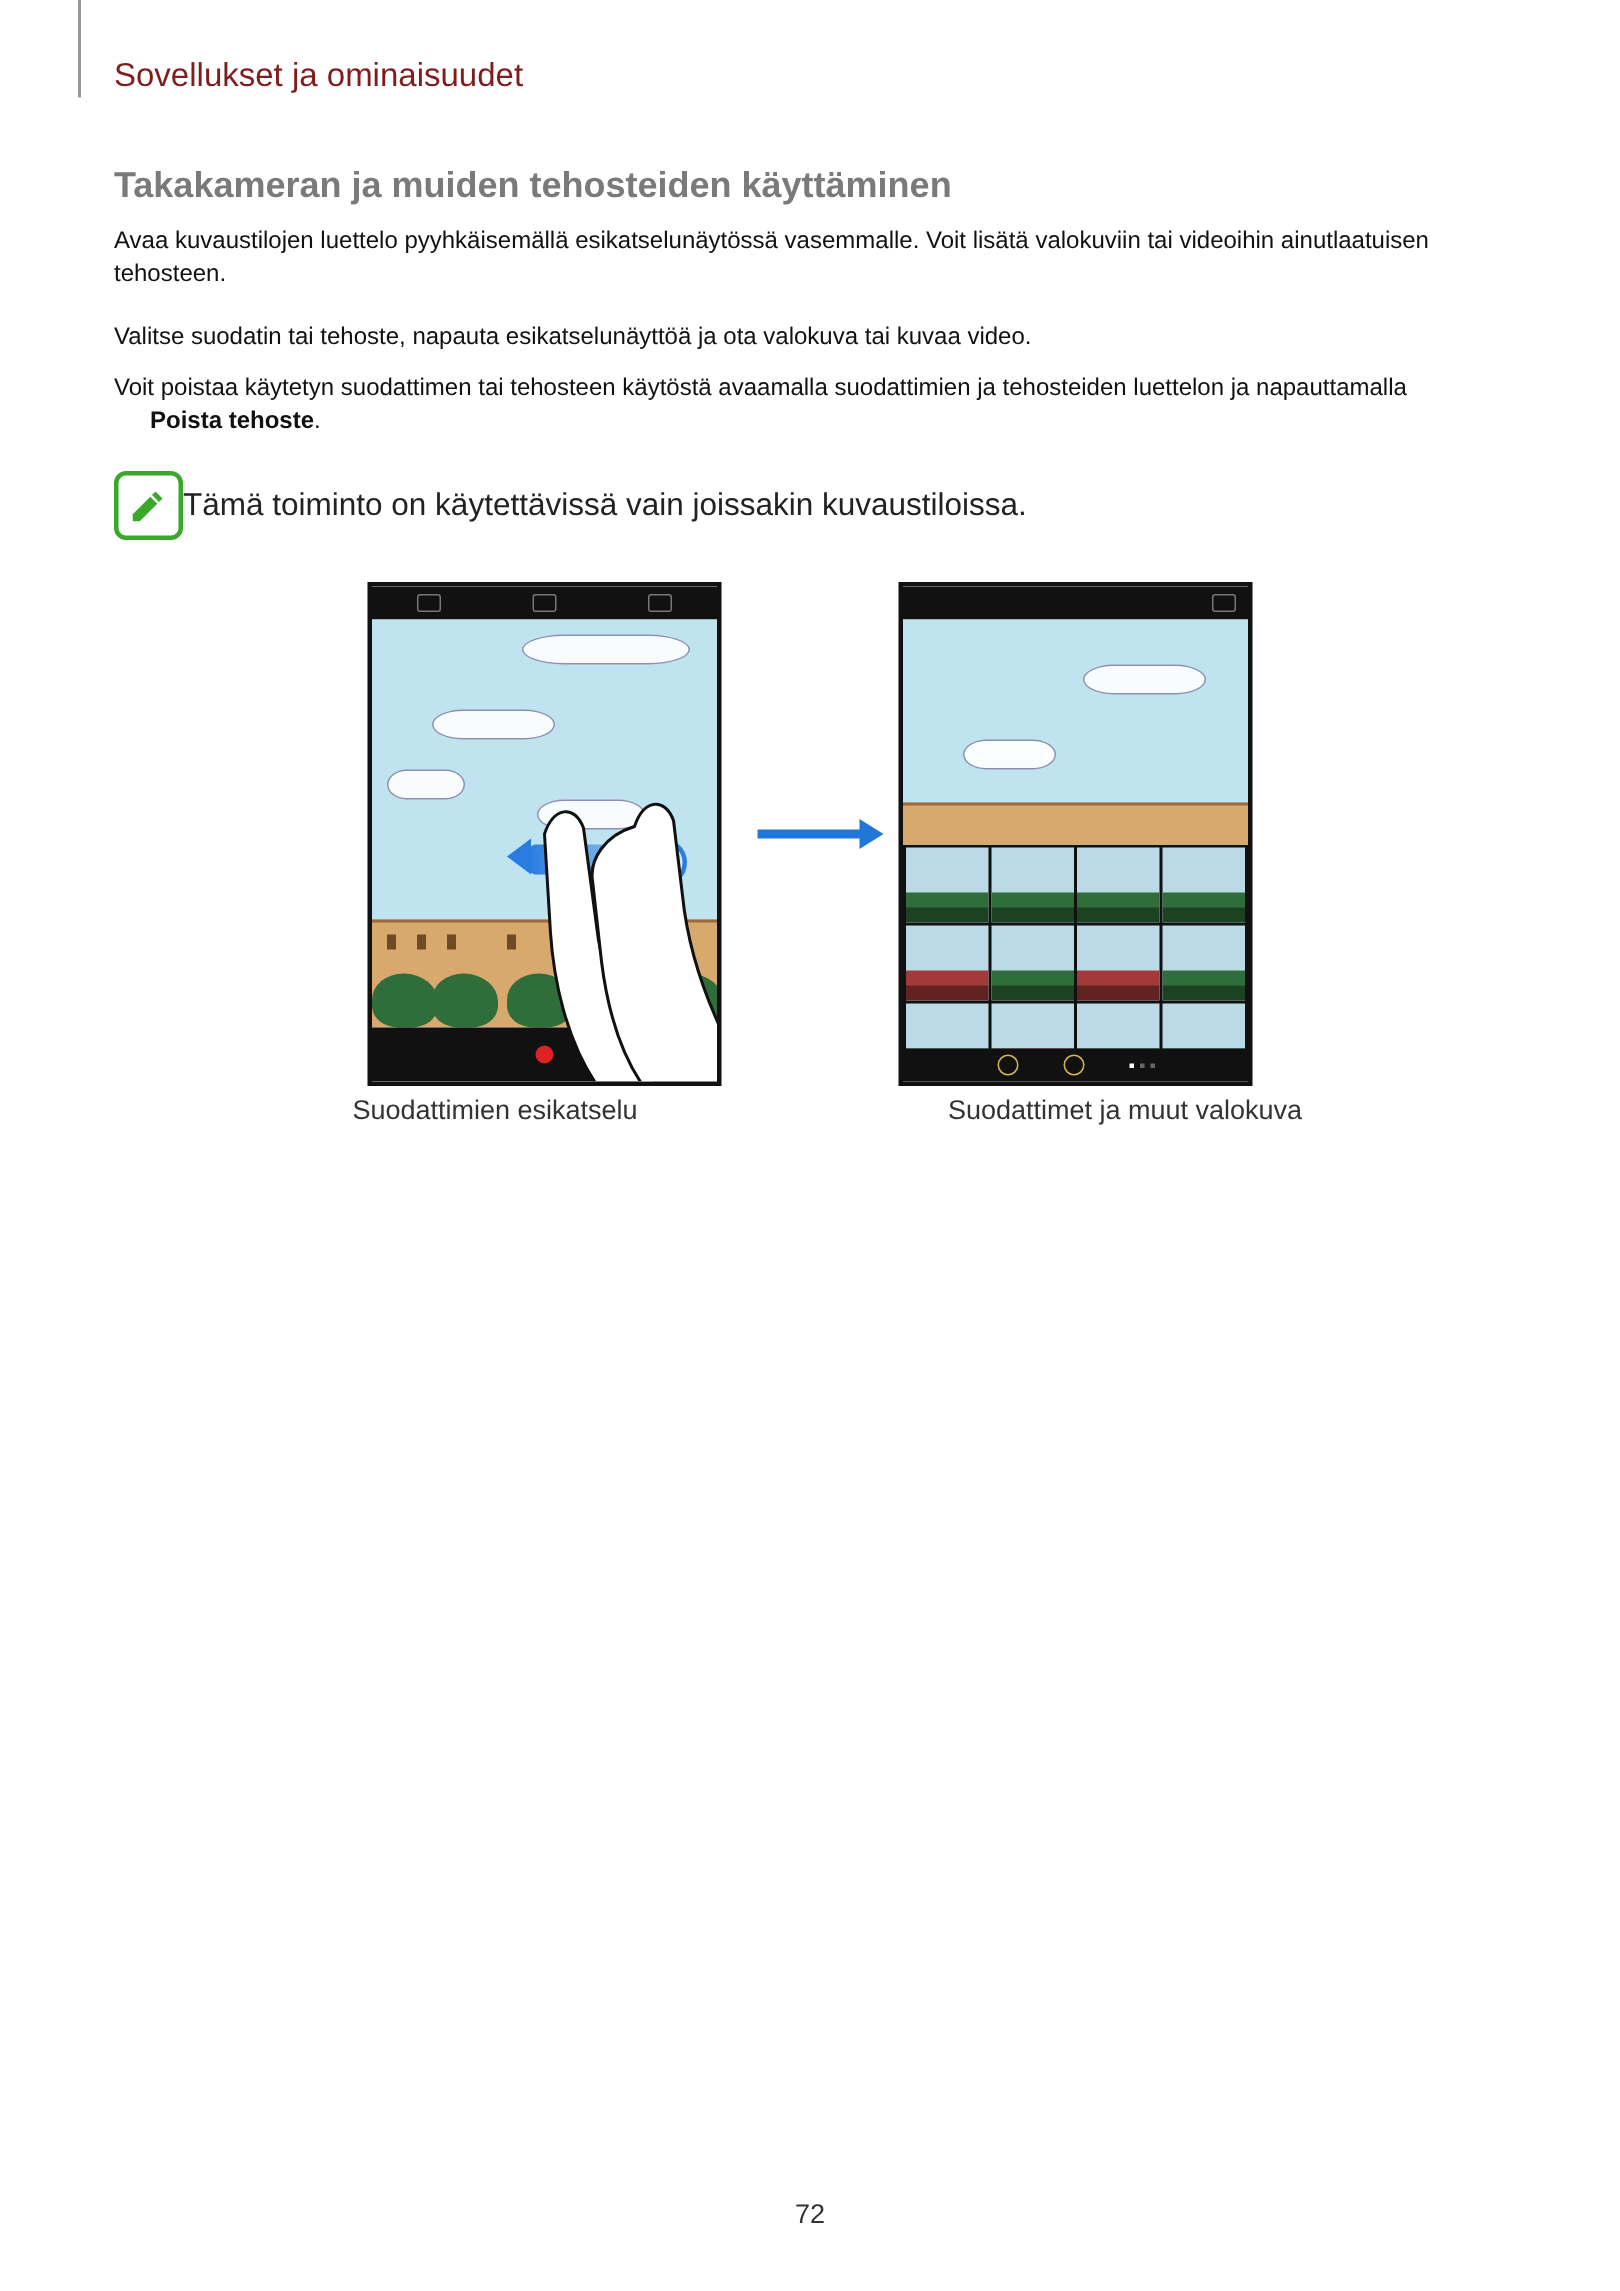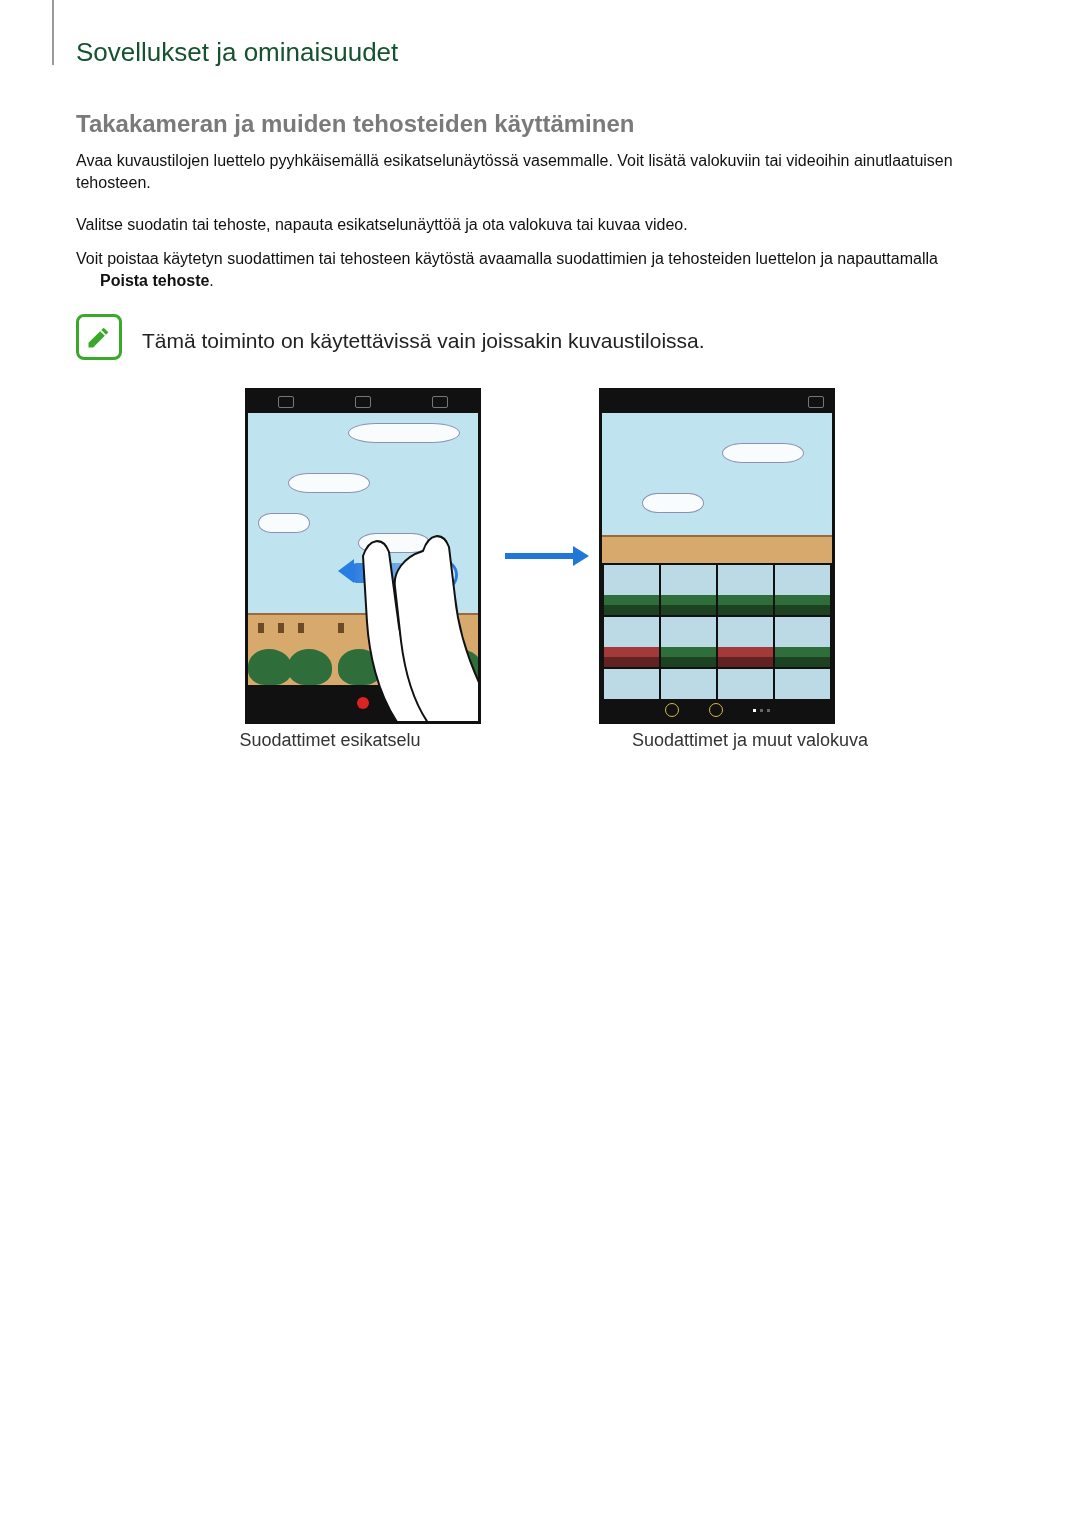--- a/index.html
+++ b/index.html
@@ -22,22 +22,22 @@
     left: 52px;
     top: 0;
     width: 2px;
     height: 65px;
     background: #999;
   }
   .header {
     position: absolute;
     left: 76px;
     top: 37px;
-    font-size: 26px;
-    color: #14532d;
+    font-size: 22px;
+    color: #7f1d1d;
   }
   .section-heading {
     position: absolute;
     left: 76px;
     top: 110px;
     font-size: 24px;
     font-weight: 600;
     color: #7a7a7a;
   }
   .body-text {
@@ -50,22 +50,21 @@
   }
   .p1 { top: 150px; }
   .p2 { top: 214px; }
   .p3 { top: 248px; }
   .bold { font-weight: 700; padding-left: 24px; }
   .note-row {
     position: absolute;
     left: 76px;
     top: 314px;
     display: flex;
-    align-items: center;
-    gap: 20px;
+    align-items: flex-start;
   }
   .note-icon {
     width: 40px;
     height: 40px;
     border: 3px solid #3aa82a;
     border-radius: 8px;
     display: flex;
     align-items: center;
     justify-content: center;
     flex-shrink: 0;
@@ -321,17 +320,18 @@
         <div class="dots">
             <span class="active"></span>
             <span></span>
             <span></span>
           </div>
       </div>
     </div>
   </div>
 
   <div class="captions">
-    <div class="caption">Suodattimet esikatselu</div>
+    <div class="caption">Suodattimien esikatselu</div>
     <div class="caption">Suodattimet ja muut valokuva</div>
   </div>
 
+  <div class="page-number">72</div>
 </div>
 
 </body></html>

